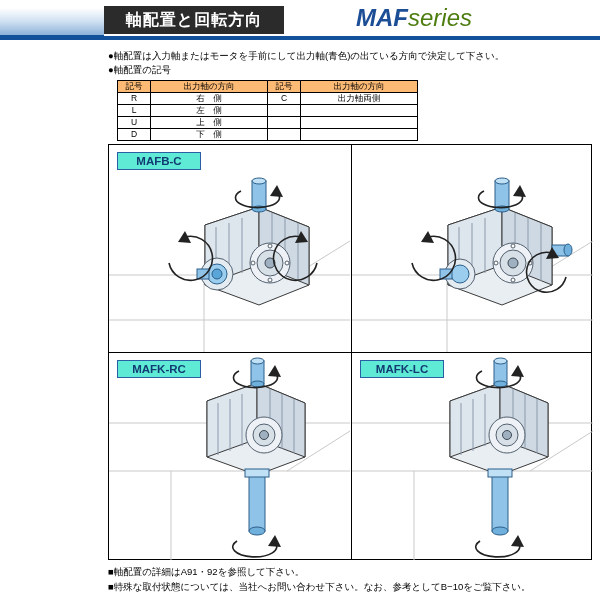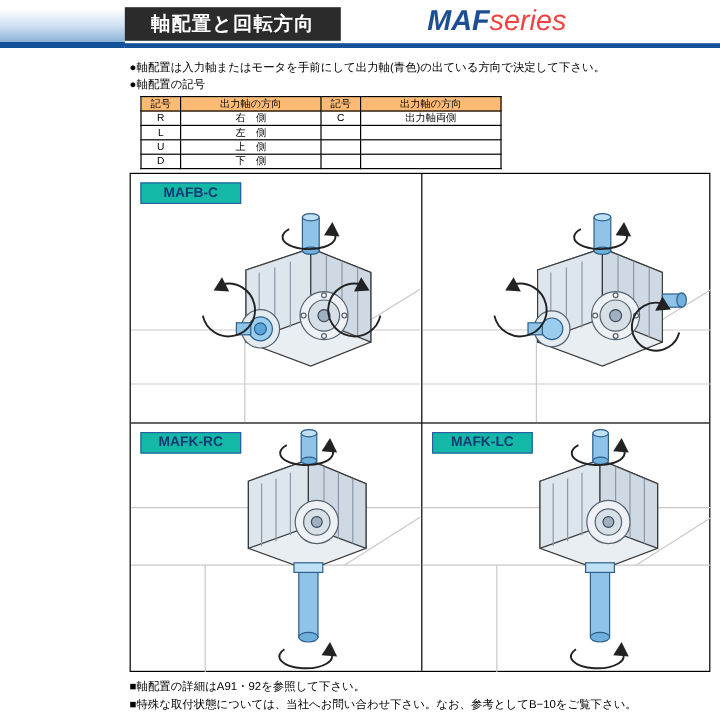--- a/index.html
+++ b/index.html
@@ -27,21 +27,21 @@
     font-size:16px;font-weight:bold;
     letter-spacing:1px;
     display:flex;align-items:center;justify-content:center;
   }
   .series{
     position:absolute;left:356px;top:4px;
     font-size:24px;font-weight:bold;font-style:italic;
     color:#1c4e96;
     letter-spacing:0px;
   }
-  .series .thin{font-weight:normal;font-style:italic;color:#ef4444;}
+  .series .thin{font-weight:normal;font-style:italic;color:#4d7c0f;}
   .hdr-rule{
     position:absolute;left:104px;top:36px;width:496px;height:4px;background:#14519b;
   }
   .hdr-rule2{
     position:absolute;left:0px;top:36px;width:104px;height:4px;background:#14519b;
   }
 
   
   .note-line{
     position:absolute;left:108px;font-size:9.5px;color:#000;
@@ -85,21 +85,21 @@
   .cell{position:absolute;width:241px;height:207px;overflow:hidden;}
   .cell-tl{left:0;top:0;}
   .cell-tr{left:243px;top:0;}
   .cell-bl{left:0;top:208px;}
   .cell-br{left:243px;top:208px;}
 
   .label{
     position:absolute;left:8px;top:7px;
     min-width:84px;height:18px;
     border:1px solid #2a5fa5;
-    background:#14b8a6;
+    background:#5eead4;
     color:#123a73;
     font-size:11.5px;font-weight:bold;
     display:flex;align-items:center;justify-content:center;
     padding:0 8px;
     box-sizing:border-box;
   }
 
   
   .floor{position:absolute;left:0;top:0;width:241px;height:207px;}
   .floor line{stroke:#c9c9c9;stroke-width:1;}

